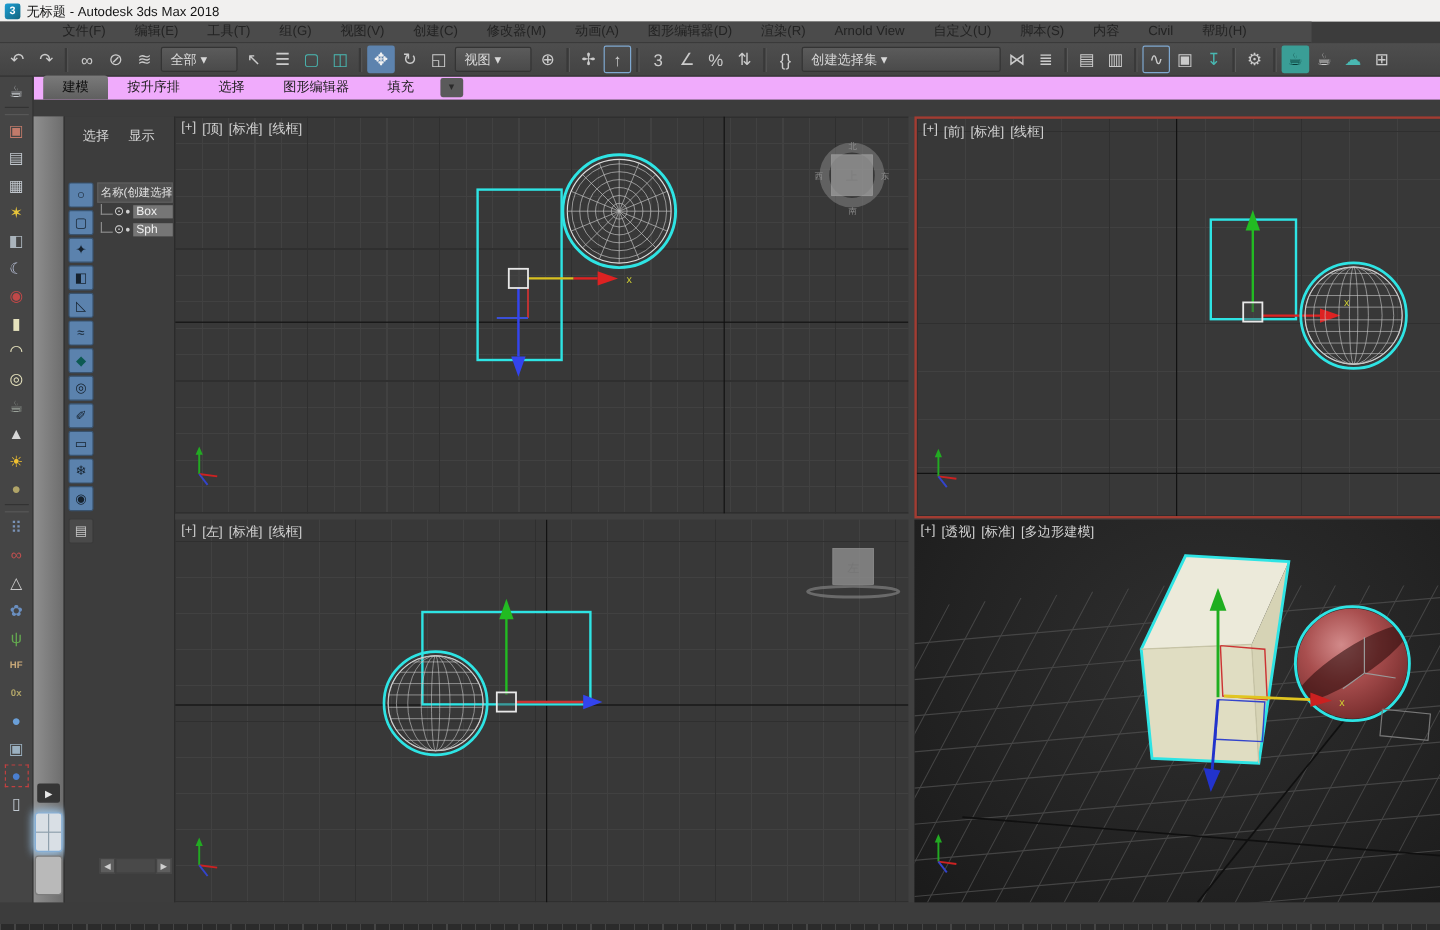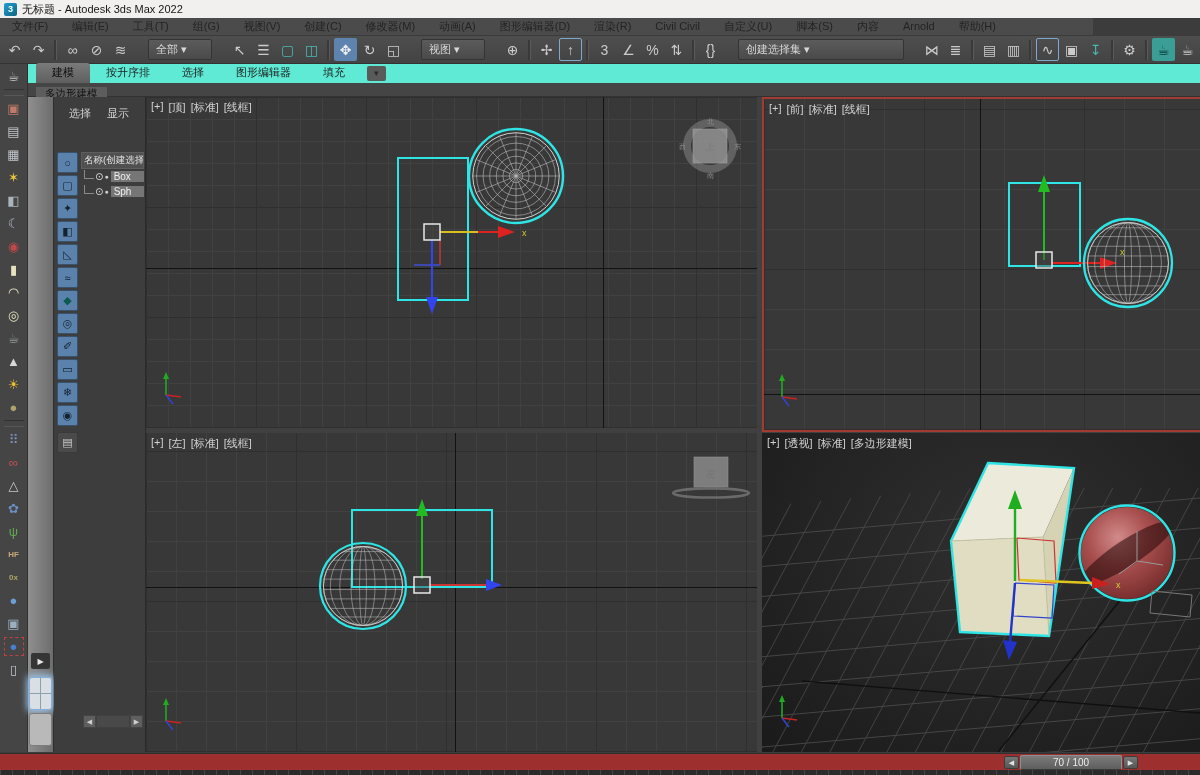--- a/index.html
+++ b/index.html
@@ -8,40 +8,40 @@
   .abs{position:absolute;}
 
   
   .titlebar{left:0;top:0;width:1200px;height:18px;background:#f1f0ef;color:#151515;
             display:flex;align-items:center;gap:5px;padding-left:4px;box-sizing:border-box;font-size:11px;}
   .applogo{width:13px;height:13px;border-radius:2px;background:linear-gradient(135deg,#1d9fd6,#12657e);
            color:#fff;font-size:9px;font-weight:bold;display:flex;align-items:center;justify-content:center;}
 
   
   .menubar{left:0;top:18px;width:1093px;height:18px;background:#4b4b4b;border-bottom:1px solid #3a3a3a;
-           display:flex;box-sizing:border-box;}
+           display:flex;box-sizing:border-box;padding-left:40px;}
   .menu-item{font-size:11px;color:#232323;line-height:17px;padding:0 12px;white-space:nowrap;}
 
   
   .toolbar{left:0;top:36px;width:1200px;height:28px;background:linear-gradient(#4e4e4e,#434343);
            border-bottom:1px solid #333;display:flex;align-items:center;padding:0 3px;gap:1px;box-sizing:border-box;}
   .tico{width:23px;height:23px;flex:none;display:flex;align-items:center;justify-content:center;
         font-size:14px;color:#cbcbcb;border-radius:2px;}
   .tico.teal{color:#49b8b2;}
   .tico.tealbg{color:#083c38;background:#3a9e96;}
   .tico.active{background:var(--blue);color:#f0f0f0;}
   .tico.outlined{border:1px solid #7fa8d0;box-sizing:border-box;}
   .tsep{width:2px;height:20px;flex:none;background:#393939;border-right:1px solid #5a5a5a;margin:0 3px;}
   .tdrop{height:19px;flex:none;background:linear-gradient(#5b5b5b,#4a4a4a);border:1px solid #343434;
          border-radius:2px;color:#d8d8d8;font-size:11px;display:flex;align-items:center;
-         padding:0 7px;margin:0 15px;white-space:nowrap;min-width:48px;}
+         padding:0 7px;margin:0 1px;white-space:nowrap;min-width:48px;}
   .tdrop.wide{min-width:150px;}
 
   
-  .ribbon{left:28px;top:64px;width:1172px;height:19px;background:#5eead4;display:flex;align-items:flex-end;
+  .ribbon{left:28px;top:64px;width:1172px;height:19px;background:#f0abfc;display:flex;align-items:flex-end;
           padding-left:8px;box-sizing:border-box;}
   .rtab{font-size:11px;color:#1d1d1d;padding:2px 16px 3px;white-space:nowrap;}
   .rtab.active{background:linear-gradient(#7a7a7a,#5f5f5f);color:#0c0c0c;border-radius:3px 3px 0 0;}
   .rtab.rmenu{padding:2px 7px 3px;color:#2a2a2a;background:#5a5a5a;border-radius:2px;margin-left:6px;margin-bottom:2px;font-size:9px;}
   .ribbon2{left:28px;top:83px;width:1172px;height:14px;background:#454545;border-bottom:1px solid #323232;box-sizing:border-box;}
   .ptab{display:inline-block;margin-left:8px;font-size:10.5px;color:#111;background:#5d5d5d;padding:0 9px;height:13px;line-height:13px;}
 
   
   .dock{left:0;top:64px;width:28px;height:688px;background:#454545;border-right:1px solid #303030;
         display:flex;flex-direction:column;align-items:center;box-sizing:border-box;padding-top:1px;}
@@ -122,39 +122,39 @@
   .statusstrip{left:0;top:770px;width:1200px;height:5px;background:#2b2b2b;
           background-image:repeating-linear-gradient(90deg,#454545 0 1px,transparent 1px 12px);}
 </style>
 </head>
 <body>
 
 <div class="app" style="--cyan: #2ee4e4; --vpactive: #a23c32; --autokey: #9e2f2f; --blue: #5d83ae; --fblue: #5b82ad;">
 
   <div class="abs titlebar">
     <span class="applogo">3</span>
-    <span>无标题 - Autodesk 3ds Max 2022</span>
+    <span>无标题 - Autodesk 3ds Max 2018</span>
   </div>
 
   <div class="abs menubar">
     <span class="menu-item">文件(F)</span>
       <span class="menu-item">编辑(E)</span>
       <span class="menu-item">工具(T)</span>
       <span class="menu-item">组(G)</span>
       <span class="menu-item">视图(V)</span>
       <span class="menu-item">创建(C)</span>
       <span class="menu-item">修改器(M)</span>
       <span class="menu-item">动画(A)</span>
       <span class="menu-item">图形编辑器(D)</span>
       <span class="menu-item">渲染(R)</span>
-      <span class="menu-item">Civil Civil</span>
+      <span class="menu-item">Arnold View</span>
       <span class="menu-item">自定义(U)</span>
       <span class="menu-item">脚本(S)</span>
       <span class="menu-item">内容</span>
-      <span class="menu-item">Arnold</span>
+      <span class="menu-item">Civil</span>
       <span class="menu-item">帮助(H)</span>
   </div>
 
   <div class="abs toolbar">
     <span class="tico">↶</span>
       <span class="tico">↷</span>
       <span class="tsep"></span>
       <span class="tico">∞</span>
       <span class="tico">⊘</span>
       <span class="tico">≋</span>
@@ -198,23 +198,20 @@
       <span class="tico">⊞</span>
   </div>
 
   <div class="abs ribbon">
     <span class="rtab active">建模</span>
       <span class="rtab">按升序排</span>
       <span class="rtab">选择</span>
       <span class="rtab">图形编辑器</span>
       <span class="rtab">填充</span>
       <span class="rtab rmenu">▾</span>
-  </div>
-  <div class="abs ribbon2">
-    <span class="ptab">多边形建模</span>
   </div>
 
   <div class="abs dock">
     <span class="dico" style="color: rgb(200, 204, 208);">☕</span>
       <span class="dsep"></span>
       <span class="dico" style="color: rgb(192, 122, 106);">▣</span>
       <span class="dico" style="color: rgb(192, 198, 204);">▤</span>
       <span class="dico" style="color: rgb(192, 198, 204);">▦</span>
       <span class="dico" style="color: rgb(232, 197, 58);">✶</span>
       <span class="dico" style="color: rgb(170, 180, 188);">◧</span>
@@ -529,20 +526,15 @@
           <polygon points="241,207 255,209 247,227" fill="#2233cc"></polygon>
           <line x1="258" y1="147" x2="330" y2="150" stroke="#e0c520" stroke-width="2.4"></line>
           <polygon points="330,144 330,156 348,151" fill="#cc2020"></polygon>
           <text x="354" y="155" fill="#cfcf30" font-size="9">x</text>
         </g>
         <use href="#axisTripod" transform="translate(20,285)"></use>
       </svg>
     </div>
   </div>
 
-  <div class="abs timebar">
-    <span class="tl-btn" style="left:1004px">◀</span>
-    <span class="tl-handle">70 / 100</span>
-    <span class="tl-btn" style="left:1123px">▶</span>
-  </div>
   <div class="abs statusstrip"></div>
 
 </div>
 
 </body></html>

